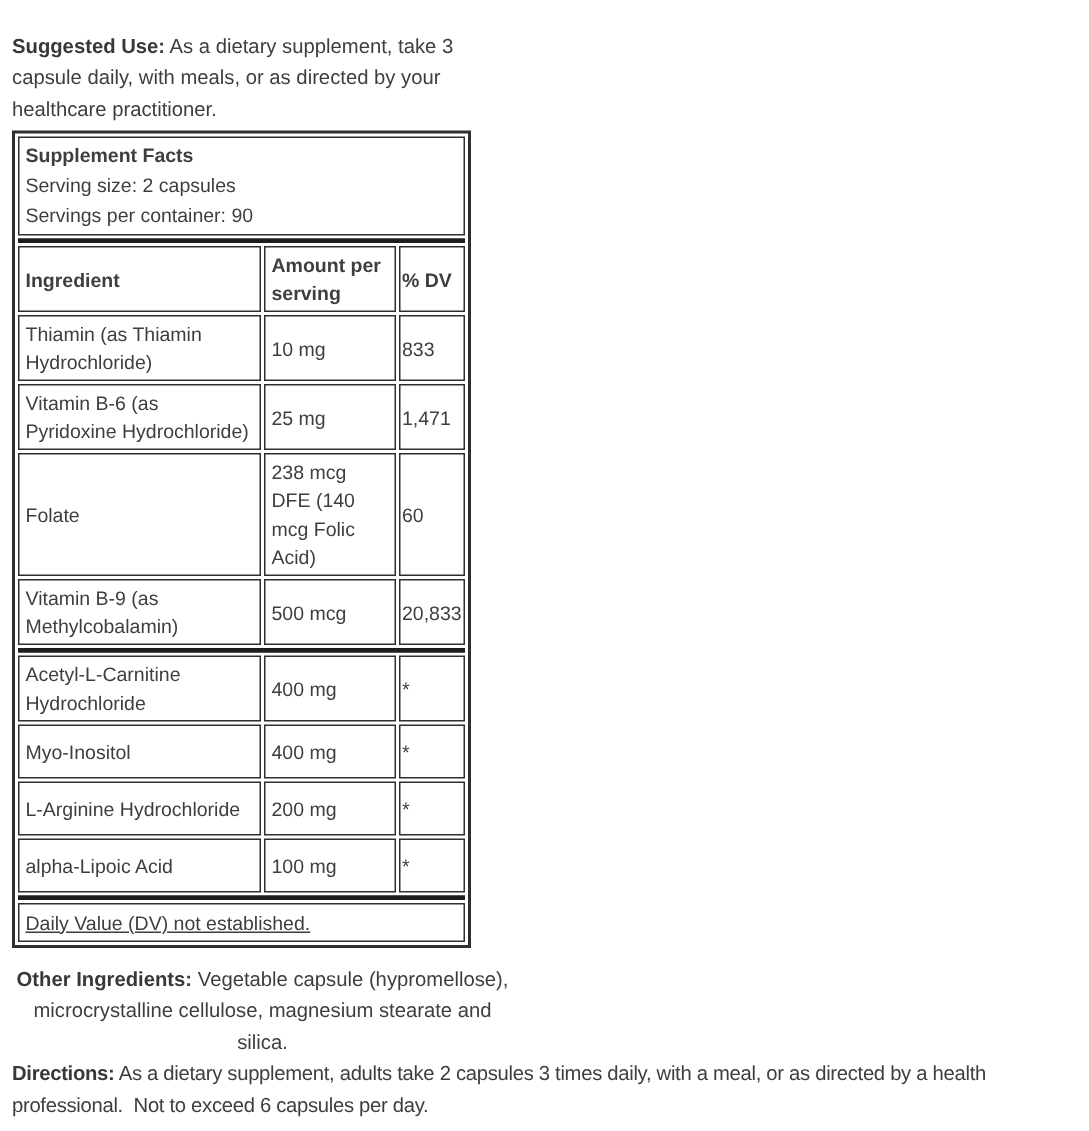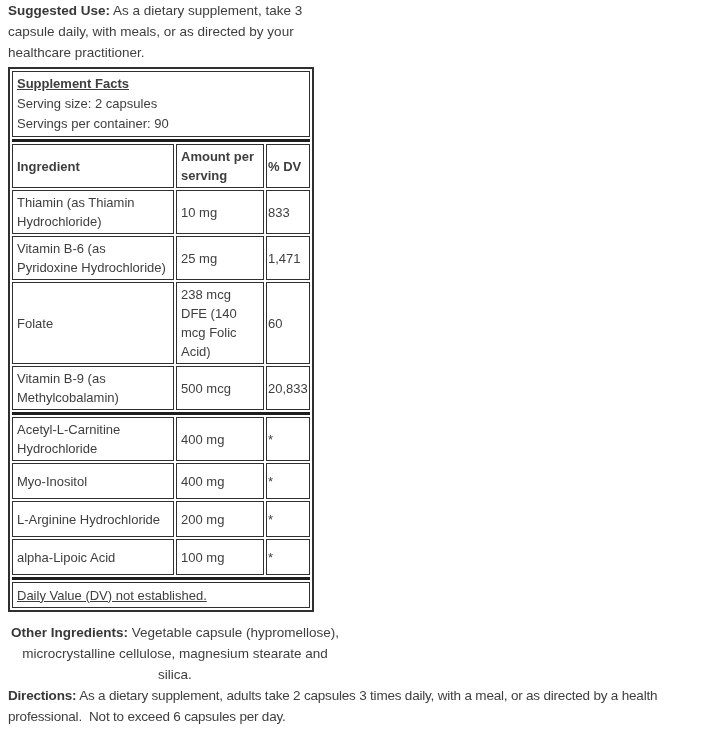--- a/index.html
+++ b/index.html
@@ -5,21 +5,21 @@
   * { box-sizing: border-box; }
   html, body { margin: 0; padding: 0; }
   body {
     width: 726px;
     height: 754px;
     overflow: hidden;
     background: #ffffff;
     font-family: "Liberation Sans", "DejaVu Sans", sans-serif;
     color: #3e3e3e;
   }
-  .page { padding: 0 12px 0 8px; }
+  .page { padding: 20px 12px 0 8px; }
 
   
   .para {
     font-size: 13.5px;
     line-height: 21px;
     margin: 0;
     color: #3e3e3e;
   }
   .para b { font-weight: bold; color: #383838; }
   .para .ptext { white-space: pre-wrap; }
@@ -41,21 +41,21 @@
     background: #ffffff;
   }
   .supfacts td {
     border: 1px solid #2f2f2f;
     vertical-align: middle;
     line-height: 19px;
     padding: 2px 4px;
     overflow: hidden;
   }
   .supfacts .sf-head-cell { line-height: 20px; height: 64px; padding-left: 4px; }
-  .supfacts .sf-title { font-weight: bold; text-decoration: underline; }
+  .supfacts .sf-title { font-weight: bold; }
   .supfacts .bar td {
     height: 3px;
     padding: 0;
     background: #1e1e1e;
     border-color: #1e1e1e;
     line-height: 3px;
   }
   .supfacts .colhead td { font-weight: bold; }
   .supfacts .c-ing { text-align: left; }
   .supfacts .c-amt { text-align: left; padding-right: 3px; }

